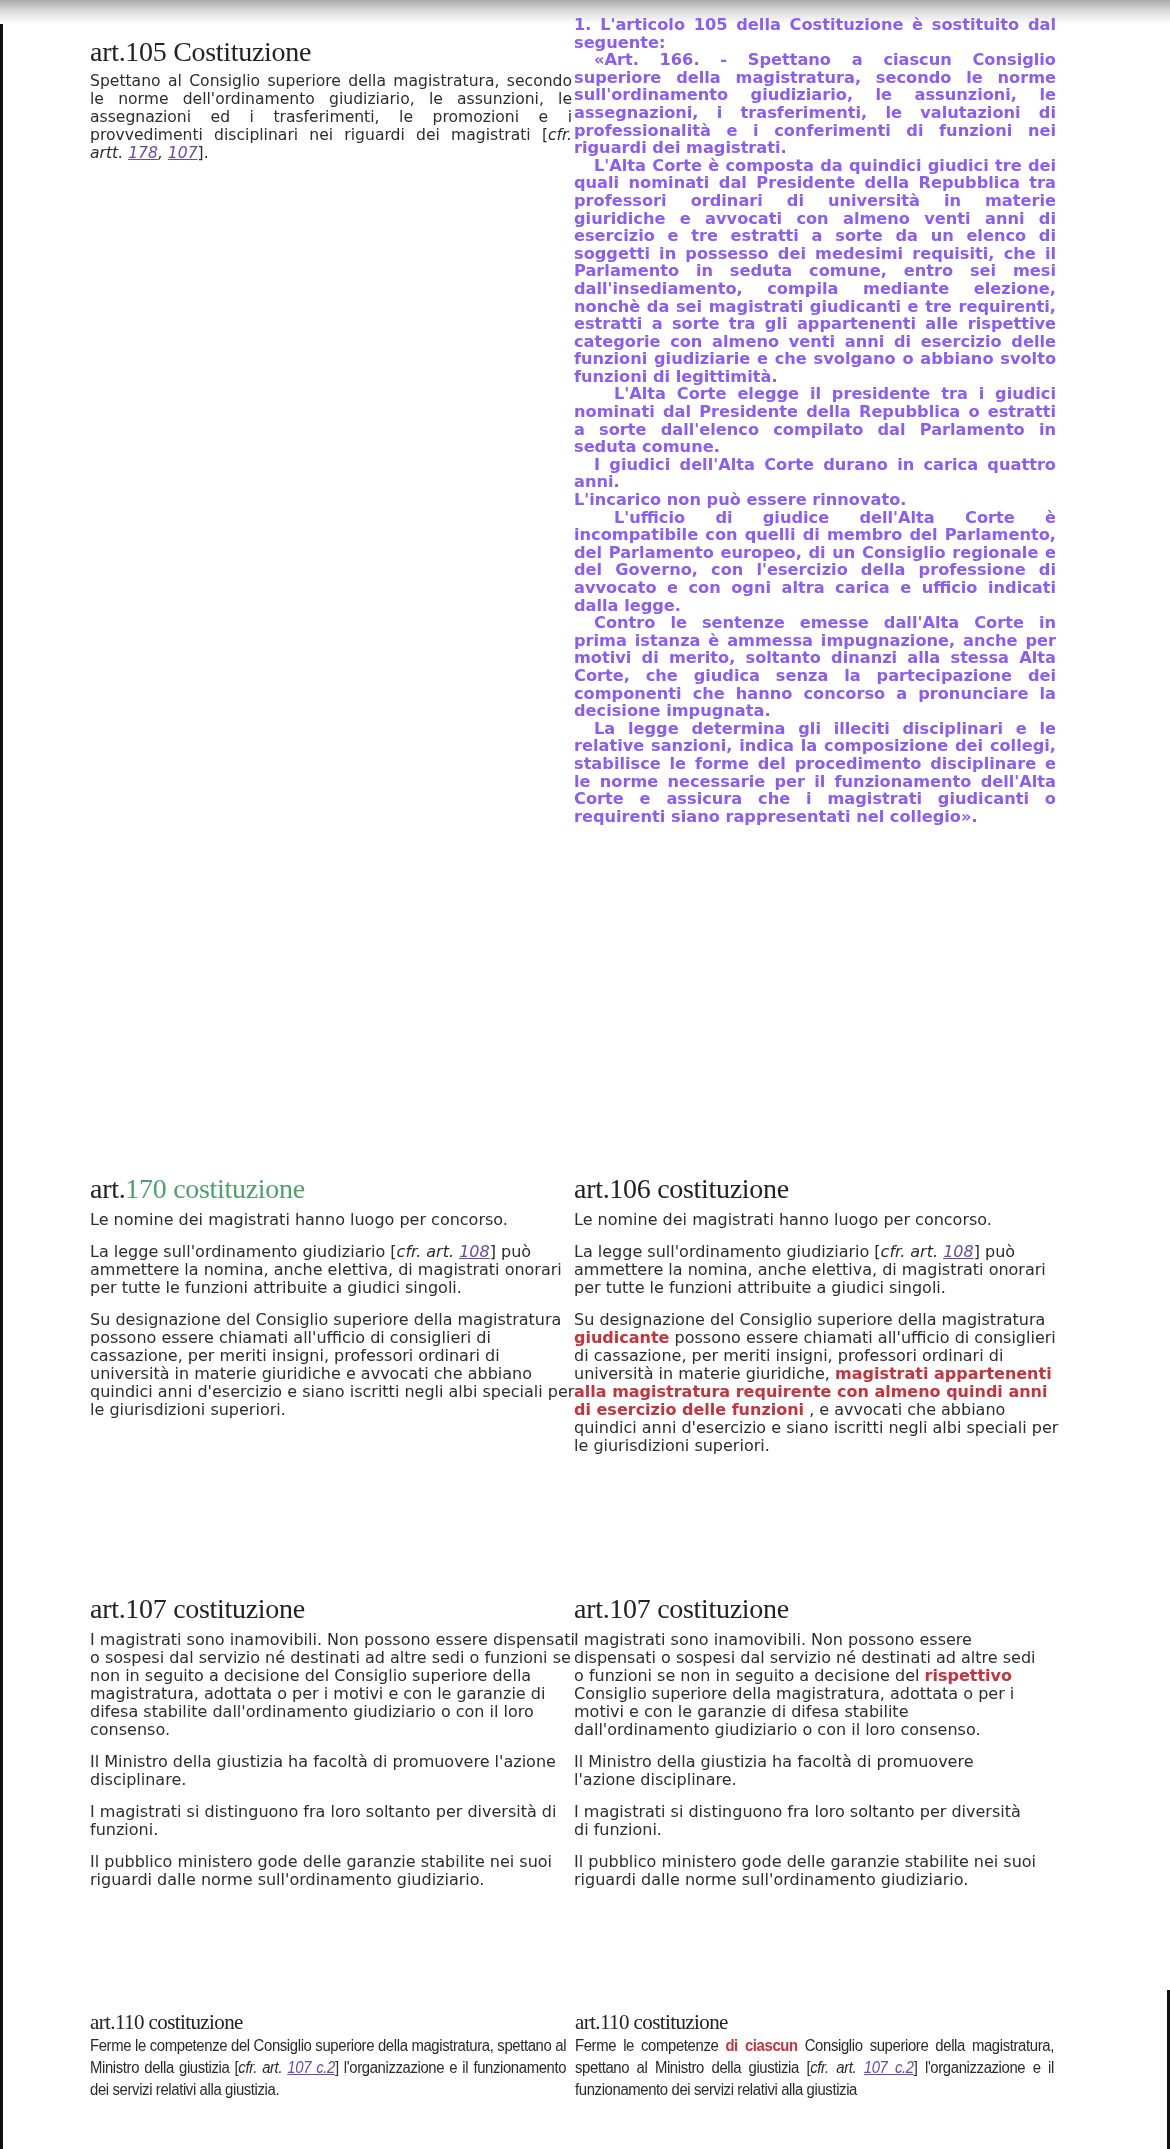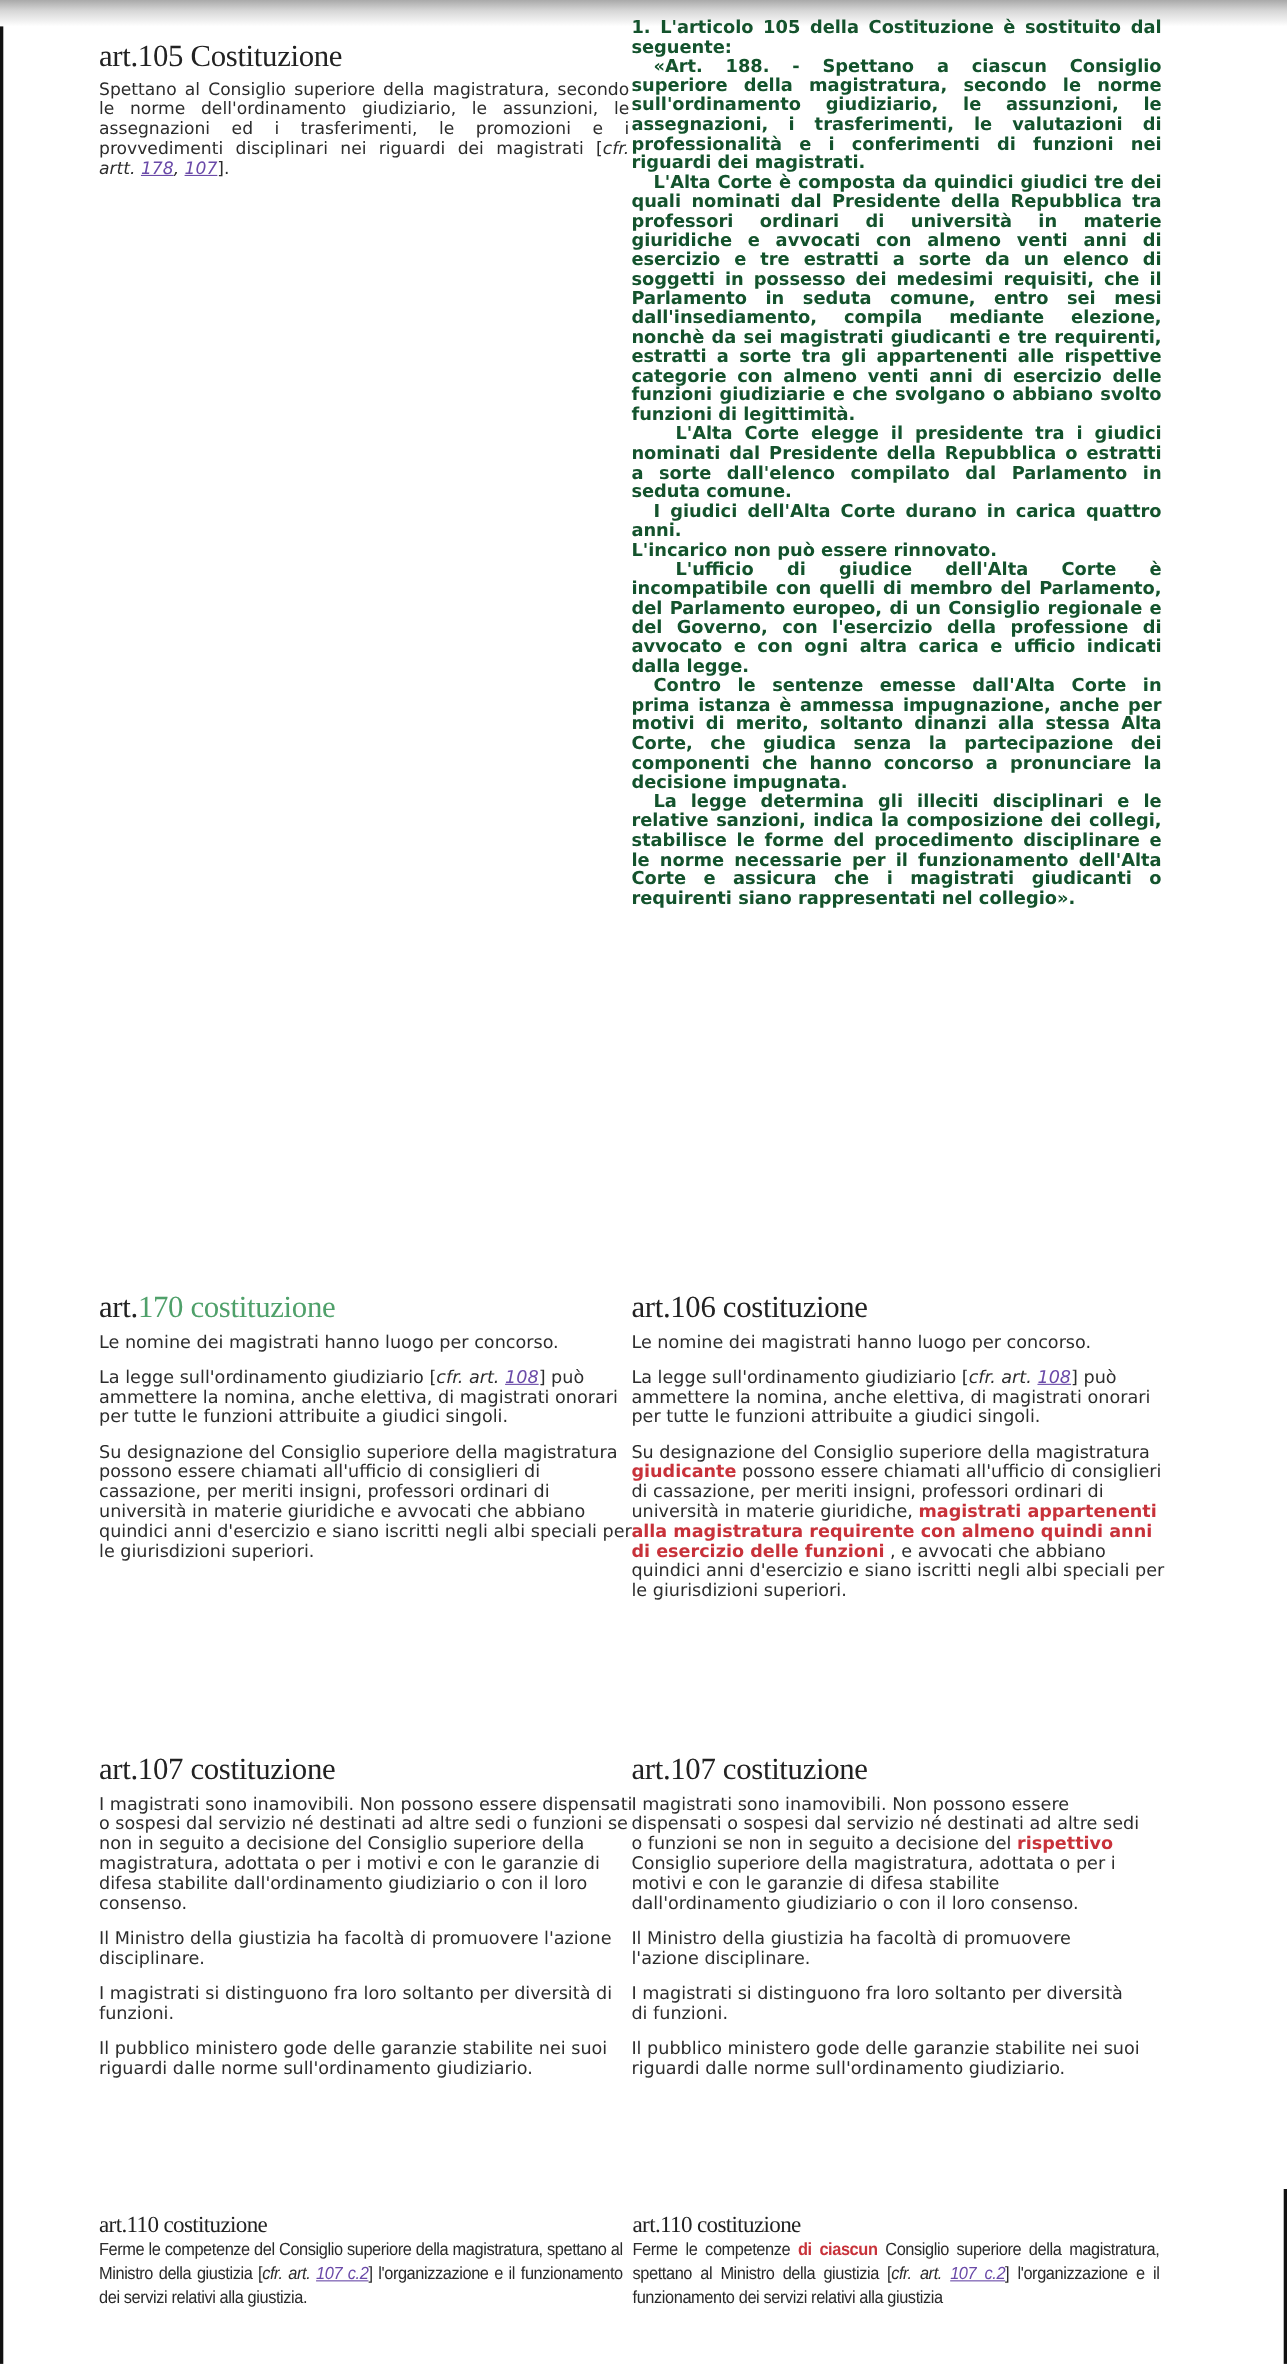--- a/index.html
+++ b/index.html
@@ -18,21 +18,21 @@
   .serif-title {
     font-family: "Liberation Serif", serif; font-size: 28px; color: #222;
     letter-spacing: -0.3px; white-space: nowrap;
   }
   .green { color: #4fa06a; }
   .body-text { font-size: 16px; line-height: 18px; color: #2c2c2c; }
   .para { margin: 0 0 14px 0; }
   .just { text-align: justify; }
   .red-block {
     font-family: "DejaVu Sans", sans-serif; font-weight: bold;
-    color: #14532d; font-size: 16.2px; line-height: 17.6px;
+    color: #8b5cf6; font-size: 16.2px; line-height: 17.6px;
     text-align: justify; text-align-last: left;
   }
   .red-block p { margin: 0; }
   .red-block .ind2 { text-indent: 20px; }
   .red-block .ind3 { text-indent: 40px; }
   .hl { color: #c8323a; font-weight: bold; }
   a.link { color: #6a4aa8; text-decoration: underline; font-style: italic; }
   .it { font-style: italic; }
   .condensed { font-family: "Liberation Sans", sans-serif; font-size: 16px; line-height: 22px; letter-spacing: -0.4px; transform: scaleX(0.93); transform-origin: left top; }
   .condensed-title { font-family: "Liberation Serif", serif; font-size: 21px; letter-spacing: -0.6px; }
@@ -46,21 +46,21 @@
 
 <div class="col" style="left:90px; top:36px; width:482px;">
   <div class="serif-title">art.105 Costituzione</div>
   <div class="body-text just" style="margin-top:4px; font-size:15.6px; line-height:18px;">
     <span>Spettano al Consiglio superiore della magistratura, secondo le norme dell'ordinamento giudiziario, le assunzioni, le assegnazioni ed i trasferimenti, le promozioni e i provvedimenti disciplinari nei riguardi dei magistrati [</span><span class="it">cfr. artt.</span> <a class="link">178</a><span class="it">, </span><a class="link">107</a><span>].</span>
   </div>
 </div>
 
 <div class="col red-block" style="left:574px; top:16px; width:482px;">
   <p>1. L'articolo 105 della Costituzione è sostituito dal seguente:</p>
-  <p class="ind2">«Art. 188. - Spettano a ciascun Consiglio superiore della magistratura, secondo le norme sull'ordinamento giudiziario, le assunzioni, le assegnazioni, i trasferimenti, le valutazioni di professionalità e i conferimenti di funzioni nei riguardi dei magistrati.</p>
+  <p class="ind2">«Art. 166. - Spettano a ciascun Consiglio superiore della magistratura, secondo le norme sull'ordinamento giudiziario, le assunzioni, le assegnazioni, i trasferimenti, le valutazioni di professionalità e i conferimenti di funzioni nei riguardi dei magistrati.</p>
   <p class="ind2">L'Alta Corte è composta da quindici giudici tre dei quali nominati dal Presidente della Repubblica tra professori ordinari di università in materie giuridiche e avvocati con almeno venti anni di esercizio e tre estratti a sorte da un elenco di soggetti in possesso dei medesimi requisiti, che il Parlamento in seduta comune, entro sei mesi dall'insediamento, compila mediante elezione, nonchè da sei magistrati giudicanti e tre requirenti, estratti a sorte tra gli appartenenti alle rispettive categorie con almeno venti anni di esercizio delle funzioni giudiziarie e che svolgano o abbiano svolto funzioni di legittimità.</p>
   <p class="ind3">L'Alta Corte elegge il presidente tra i giudici nominati dal Presidente della Repubblica o estratti a sorte dall'elenco compilato dal Parlamento in seduta comune.</p>
   <p class="ind2">I giudici dell'Alta Corte durano in carica quattro anni.</p>
   <p>L'incarico non può essere rinnovato.</p>
   <p class="ind3">L'ufficio di giudice dell'Alta Corte è incompatibile con quelli di membro del Parlamento, del Parlamento europeo, di un Consiglio regionale e del Governo, con l'esercizio della professione di avvocato e con ogni altra carica e ufficio indicati dalla legge.</p>
   <p class="ind2">Contro le sentenze emesse dall'Alta Corte in prima istanza è ammessa impugnazione, anche per motivi di merito, soltanto dinanzi alla stessa Alta Corte, che giudica senza la partecipazione dei componenti che hanno concorso a pronunciare la decisione impugnata.</p>
   <p class="ind2">La legge determina gli illeciti disciplinari e le relative sanzioni, indica la composizione dei collegi, stabilisce le forme del procedimento disciplinare e le norme necessarie per il funzionamento dell'Alta Corte e assicura che i magistrati giudicanti o requirenti siano rappresentati nel collegio».</p>
 </div>
 
 <div class="col body-text" style="left:90px; top:1180px; width:490px;">

